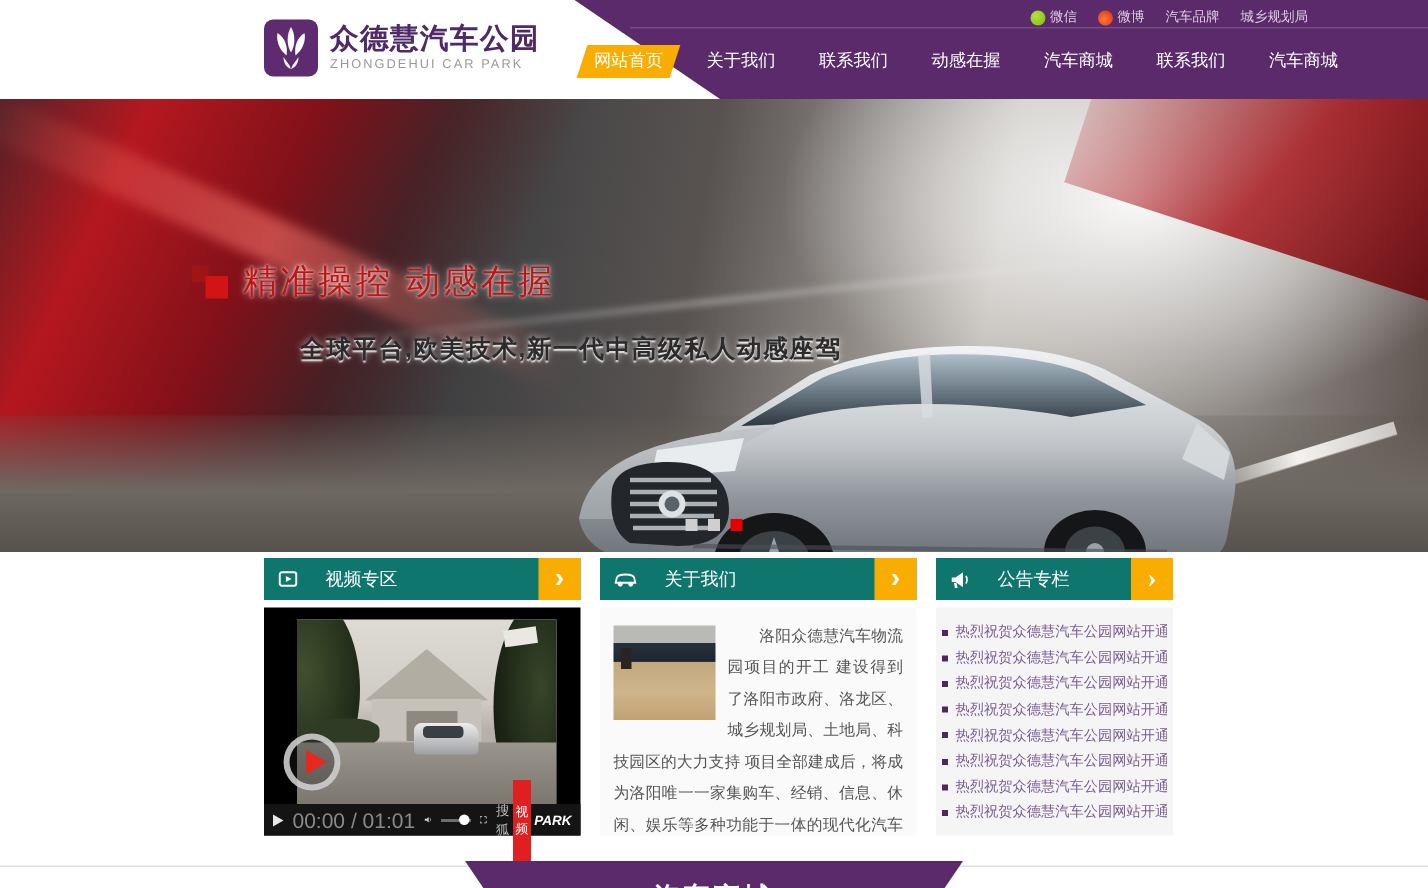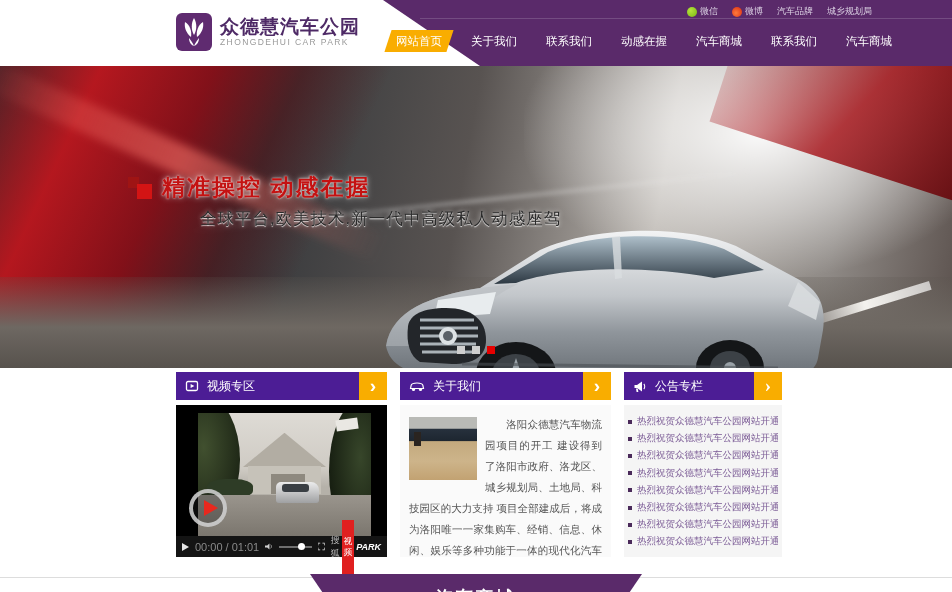--- a/index.html
+++ b/index.html
@@ -45,34 +45,34 @@
   .bn-speed{position:absolute;left:20%;top:44%;width:60%;height:4px;transform:rotate(-6deg);
         background:linear-gradient(90deg,rgba(255,255,255,0),rgba(255,255,255,.35),rgba(255,255,255,0));filter:blur(2px);}
 
   .bn-car{position:absolute;left:368px;top:132px;}
 
   .bn-text{position:absolute;left:128px;top:106px;}
   .bn-headrow{display:flex;align-items:center;}
   .bn-deco{position:relative;width:28px;height:28px;}
   .bn-deco::before{content:"";position:absolute;left:0;top:3px;width:11px;height:11px;background:#9f1414;}
   .bn-deco::after{content:"";position:absolute;left:9px;top:10px;width:15px;height:15px;background:#d31414;}
-  .bn-headline{margin:0 0 0 6px;font-size:23px;font-weight:bold;color:#c41212;letter-spacing:2px;
+  .bn-headline{margin:0 0 0 6px;font-size:23px;font-weight:normal;color:#c41212;letter-spacing:2px;
         text-shadow:0 0 2px rgba(255,255,255,.9),0 0 6px rgba(255,255,255,.6);}
-  .bn-sub{margin:5px 0 0 72px;font-size:16.5px;font-weight:normal;color:#2b2b2b;letter-spacing:1px;
+  .bn-sub{margin:19px 0 0 72px;font-size:16.5px;font-weight:bold;color:#2b2b2b;letter-spacing:1px;
         text-shadow:0 1px 1px rgba(255,255,255,.85),0 0 5px rgba(255,255,255,.6);}
 
   .bn-dots{position:absolute;left:0;right:0;bottom:14px;display:flex;justify-content:center;gap:7px;margin:0;padding:0;list-style:none;}
   .bn-dots li{width:8px;height:8px;background:#cfcfcf;cursor:pointer;}
   .bn-dots li.active{background:#e60000;}
 
   
   .main{position:absolute;top:372px;left:176px;width:606px;display:flex;gap:13px;}
   .col1{width:211px;}.col2{width:211px;}.col3{width:158px;font-family:Liberation Serif, serif;}
-  .sec-head{position:relative;height:28px;background:#4c1d95;display:flex;align-items:center;
-        padding-left:9px;gap:8px;color:#fff;font-size:12px;}
+  .sec-head{position:relative;height:28px;background:#0f766e;display:flex;align-items:center;
+        padding-left:9px;gap:18px;color:#fff;font-size:12px;}
   .sec-arrow{position:absolute;right:0;top:0;width:28px;height:28px;background:#f9ad00;color:#fff;
         font-size:19px;line-height:27px;text-align:center;cursor:pointer;font-weight:bold;}
 
   
   .vplayer{position:relative;margin-top:5px;height:152px;background:#000;}
   .vp-screen{position:absolute;left:22px;right:16px;top:8px;bottom:21px;overflow:hidden;
         background:linear-gradient(#dedbd5 0%,#cfcbc4 45%,#b5b1a9 60%);}
   .vps-roof{position:absolute;left:26%;top:16%;width:48%;height:28%;background:#b2ada3;
         clip-path:polygon(50% 0,100% 100%,0 100%);}
   .vps-house{position:absolute;left:29%;top:43%;width:42%;height:23%;background:#c6c2b9;}
@@ -88,21 +88,21 @@
   .vps-car::before{content:"";position:absolute;left:15%;top:8%;width:62%;height:42%;background:#3a3f44;border-radius:3px;}
   .vps-sign{position:absolute;right:7%;top:5%;width:13%;height:9%;background:#eae8e3;transform:rotate(-8deg);}
   .vp-play{position:absolute;left:13px;top:84px;width:38px;height:38px;border-radius:50%;cursor:pointer;
         border:4px solid rgba(215,215,215,.85);background:rgba(35,35,35,.35);box-sizing:border-box;}
   .vp-play::after{content:"";position:absolute;left:11px;top:7px;border-left:14px solid #e8281e;
         border-top:8px solid transparent;border-bottom:8px solid transparent;}
   .vp-bar{position:absolute;left:0;right:0;bottom:0;height:21px;background:#141414;display:flex;
         align-items:center;padding:0 6px;gap:6px;}
   .vpb-play{width:0;height:0;border-left:7px solid #e6e6e6;border-top:4.5px solid transparent;
         border-bottom:4.5px solid transparent;cursor:pointer;}
-  .vpb-time{font-size:11px;color:#8a8a8a;white-space:nowrap;}
+  .vpb-time{font-size:14px;color:#8a8a8a;white-space:nowrap;}
   .vpb-slider{position:relative;width:44px;height:2px;background:#6e6e6e;cursor:pointer;}
   .vpb-slider::after{content:"";position:absolute;left:58%;top:-2.5px;width:7px;height:7px;border-radius:50%;background:#fff;}
   .vpb-brand{display:flex;align-items:center;gap:2px;margin-left:auto;}
   .vpb-sohu{font-size:9px;color:#bbb;}
   .vpb-shipin{font-size:8.5px;color:#fff;background:#e02020;padding:16px 2px;line-height:11px;}
   .vpb-news{font-size:9px;color:#fff;font-weight:bold;font-style:italic;}
 
   
   .about-body{margin-top:5px;height:136px;background:#fafafa;padding:9px 9px 7px;overflow:hidden;}
   .about-body p{margin:0;font-size:10.5px;color:#555;line-height:21px;text-align:justify;}

